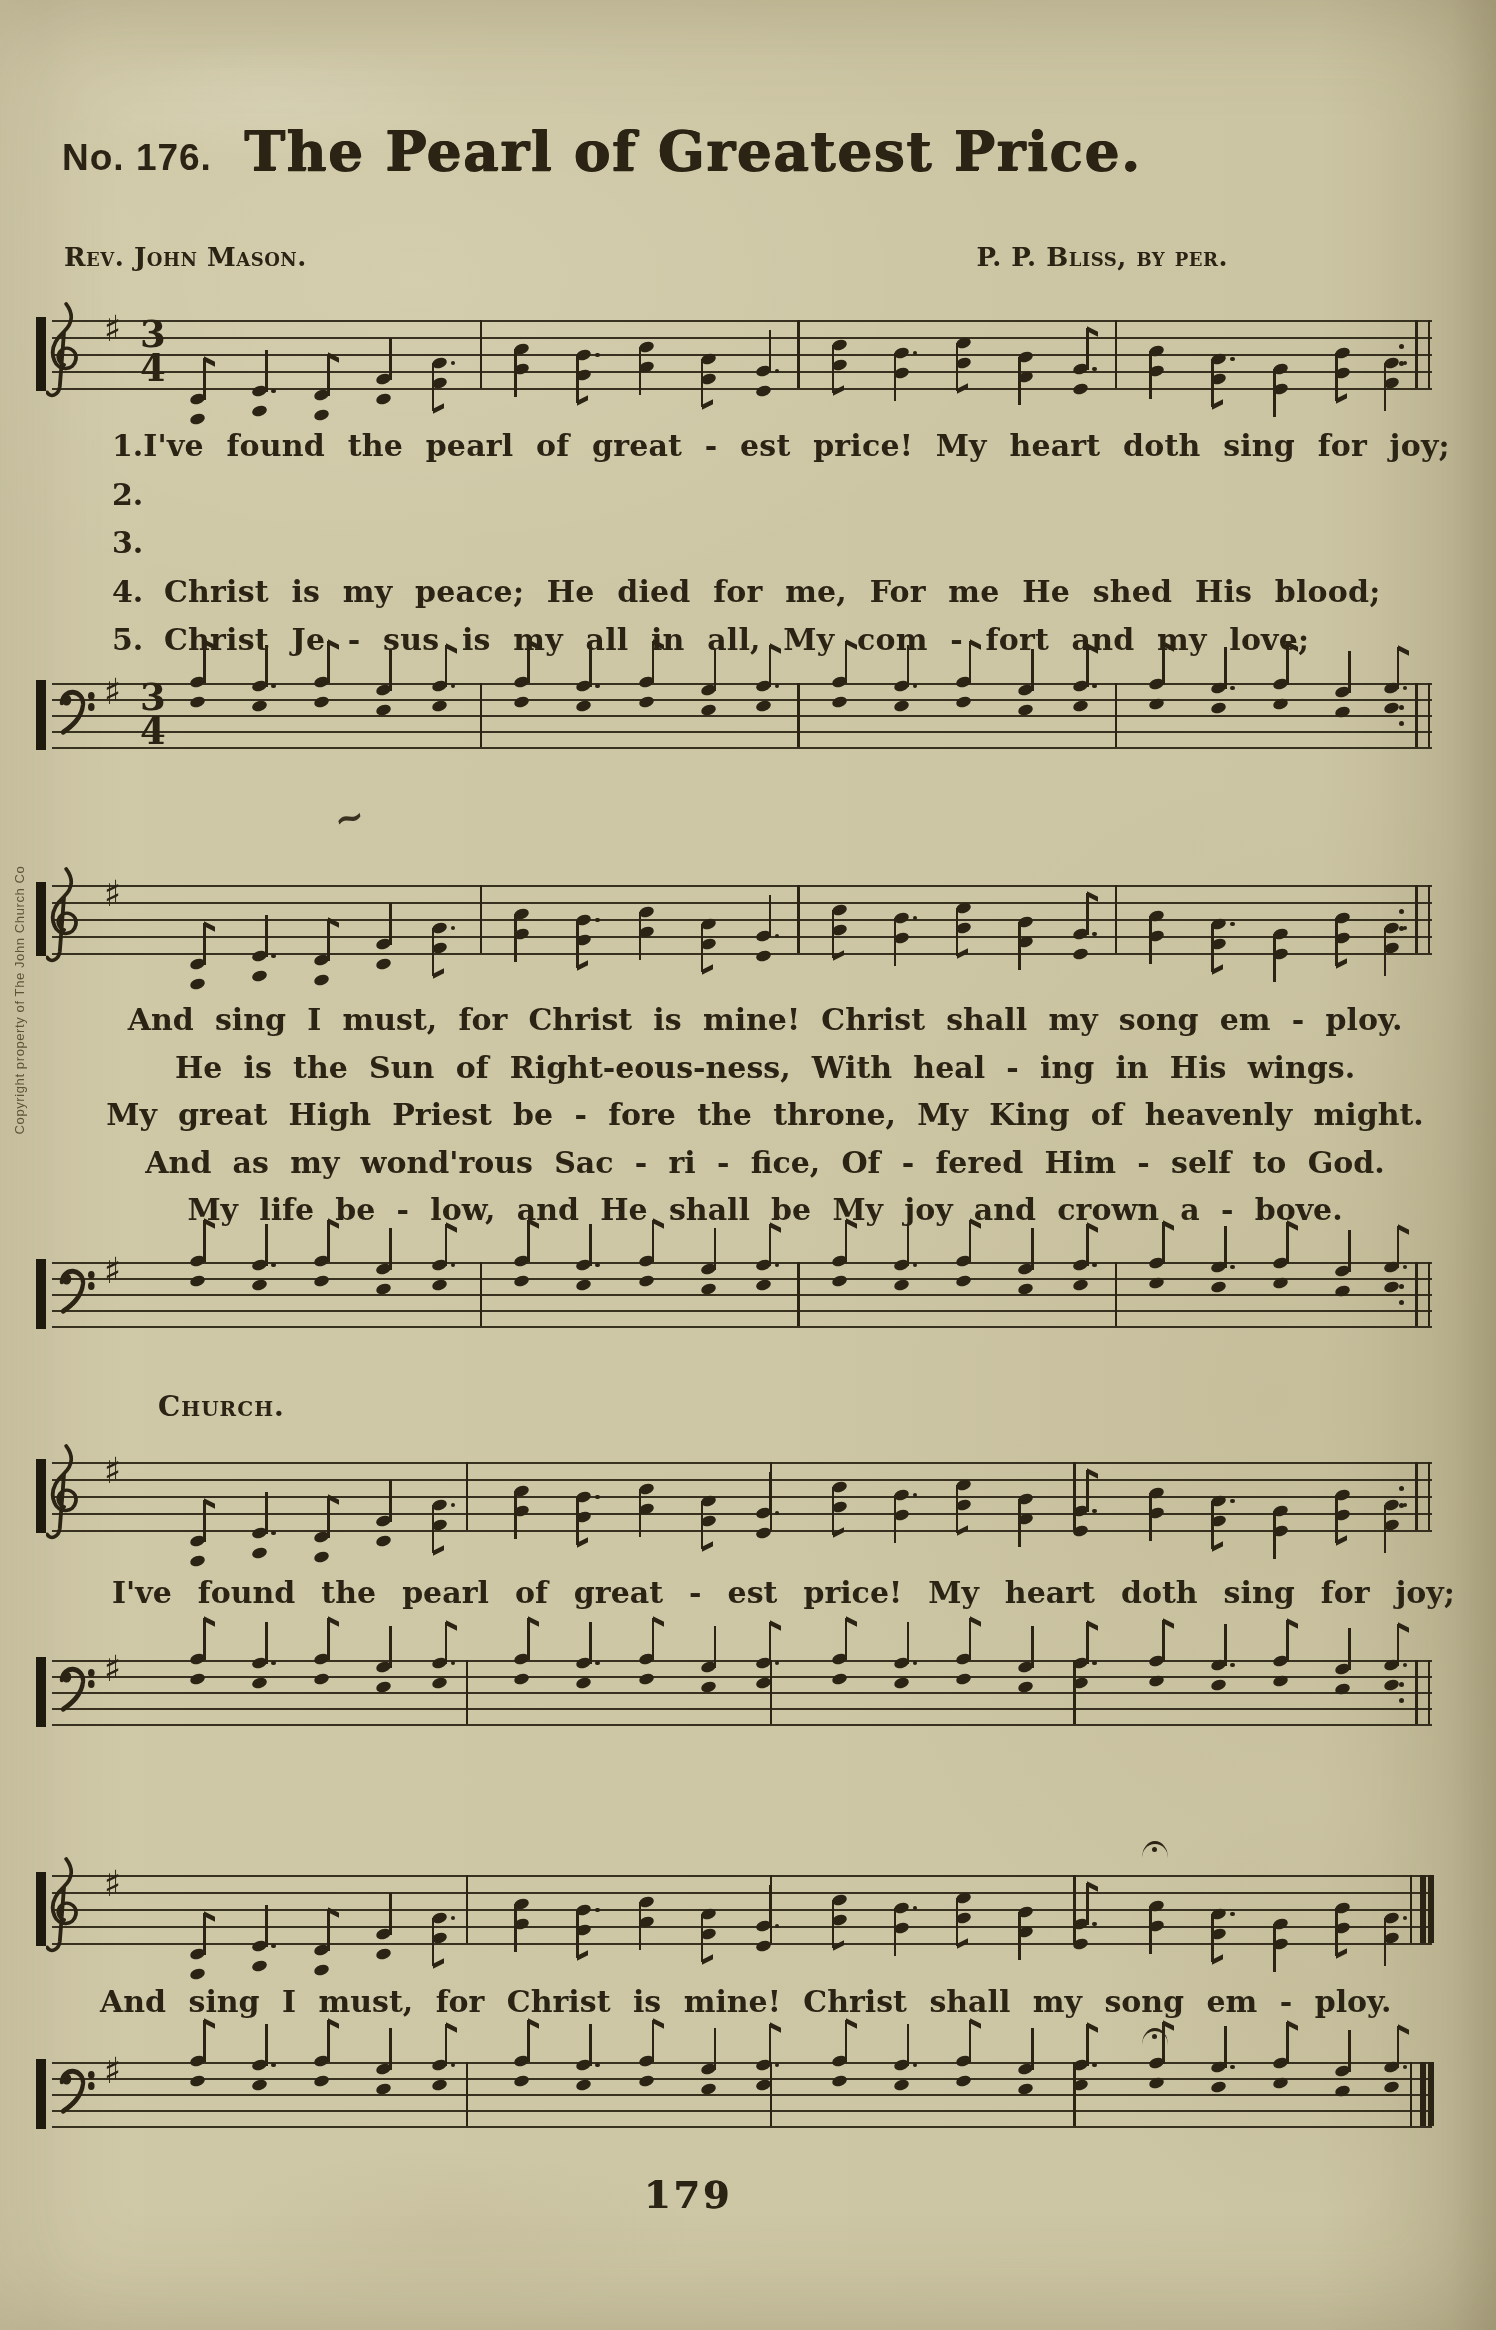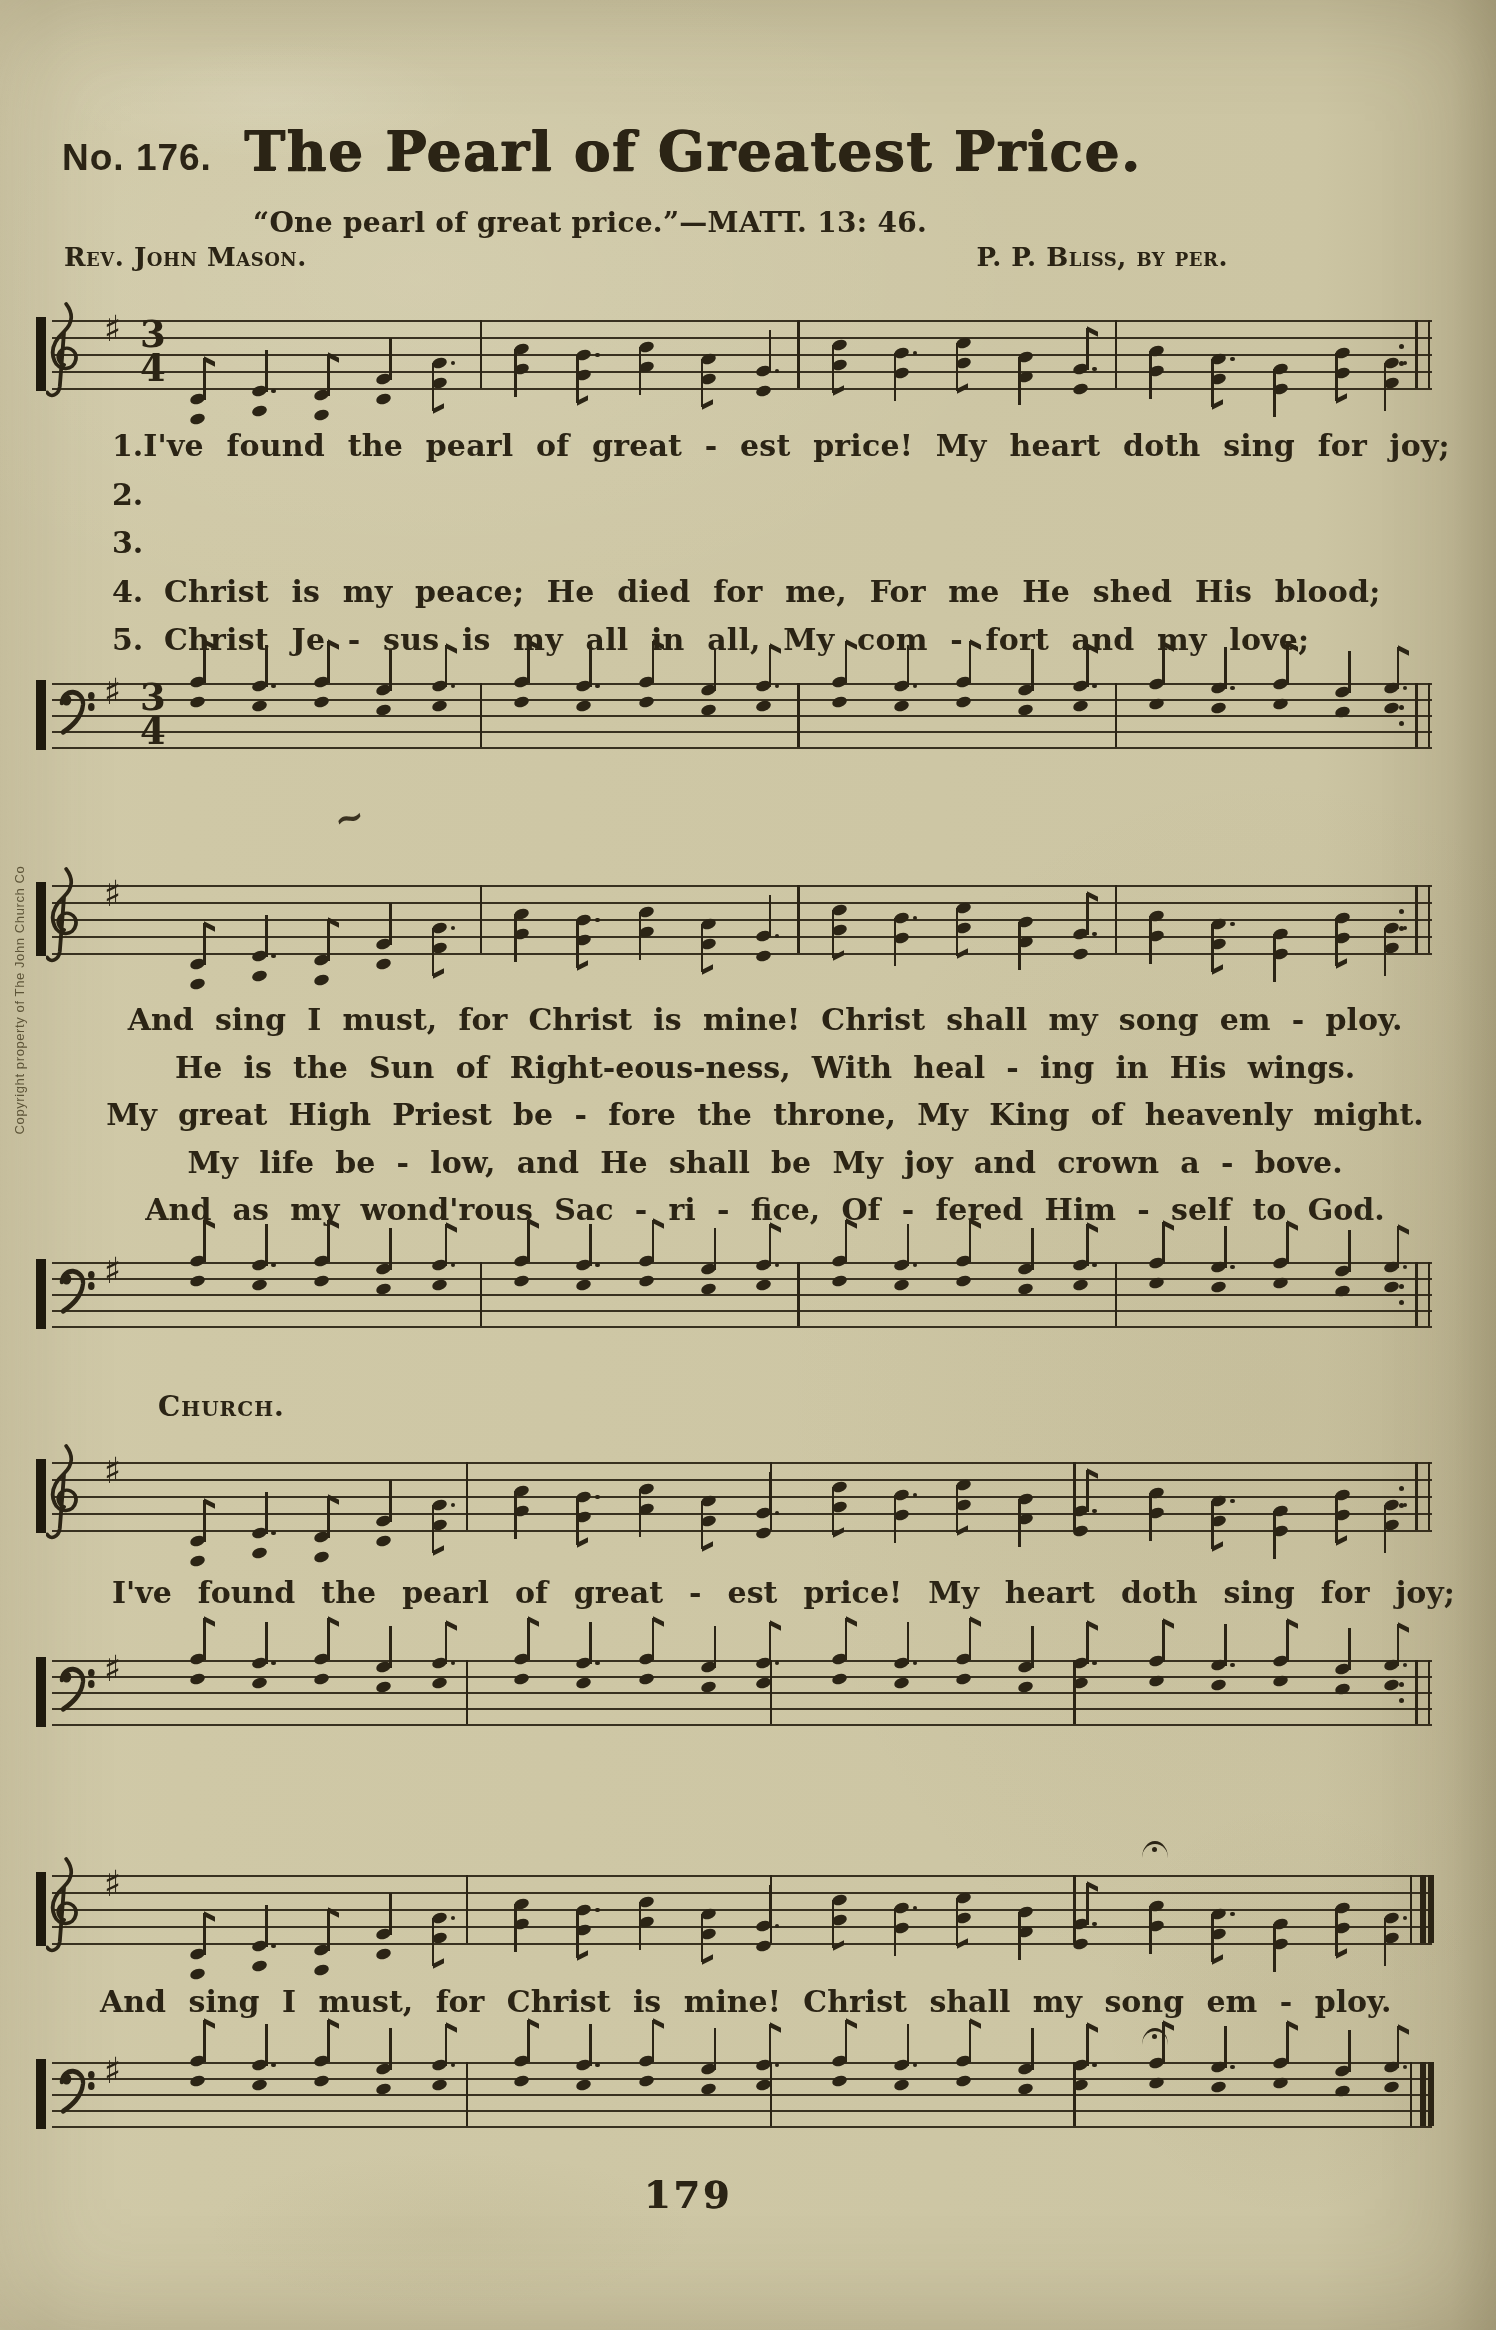--- a/index.html
+++ b/index.html
@@ -79,21 +79,20 @@
 <div class="page">
   <div class="stain a"></div>
   <div class="stain b"></div>
   <div class="stain c"></div>
 
   <div class="header">
     <span class="hdr-no">No. 176.</span>
     <span class="title">The Pearl of Greatest Price.</span>
   </div>
 
-  <div class="scripture">“One pearl of great price.”—MATT. 13: 46.</div>
   <div class="author-left">Rev. John Mason.</div>
   <div class="author-right">P. P. Bliss, by per.</div>
 
   <div class="staff s1t" style="height: 68px;">
       <div class="sline" style="top:0px"></div>
       <div class="sline" style="top:17px"></div>
       <div class="sline" style="top:34px"></div>
       <div class="sline" style="top:51px"></div>
       <div class="sline" style="top:68px"></div>
       <div class="startbar"></div>
@@ -1311,22 +1310,22 @@
     <div class="vline">
       <span class="vnum">5.</span>
       <span class="vtext">Christ Je - sus is my all in all, My com - fort and my love;</span>
     </div>
   </div>
 
   <div class="interlude">
     <div class="iline">And sing I must, for Christ is mine! Christ shall my song em - ploy.</div>
     <div class="iline">He is the Sun of Right-eous-ness, With heal - ing in His wings.</div>
     <div class="iline">My great High Priest be - fore the throne, My King of heavenly might.</div>
+    <div class="iline">And as my wond'rous Sac - ri - fice, Of - fered Him - self to God.</div>
     <div class="iline">My life be - low, and He shall be My joy and crown a - bove.</div>
-    <div class="iline">And as my wond'rous Sac - ri - fice, Of - fered Him - self to God.</div>
   </div>
 
   <div class="chorus-label">Church.</div>
   <div class="chorus1">I've found the pearl of great - est price! My heart doth sing for joy;</div>
   <div class="chorus2">And sing I must, for Christ is mine! Christ shall my song em - ploy.</div>
 
   <div class="pageno">179</div>
   <div class="copyright">Copyright property of The John Church Co</div>
 </div>
 

